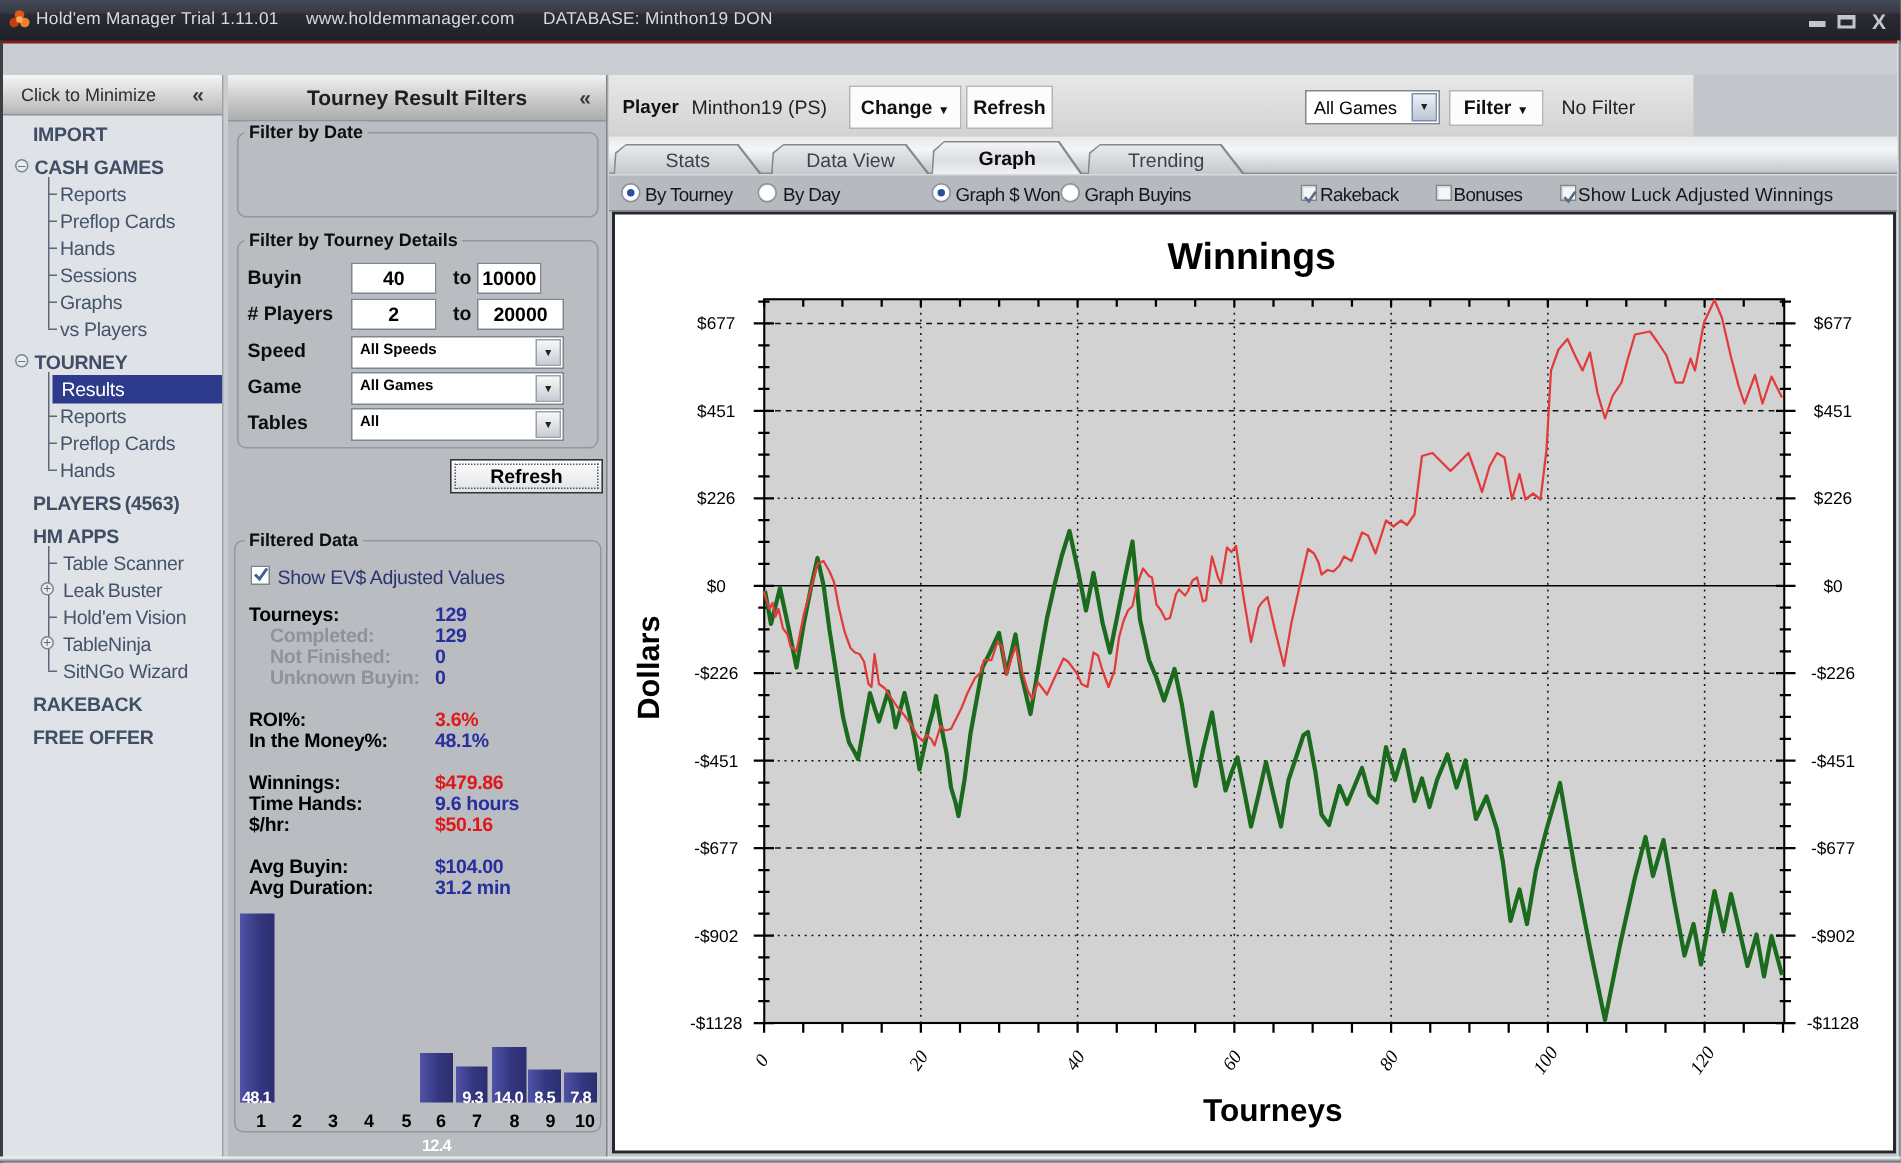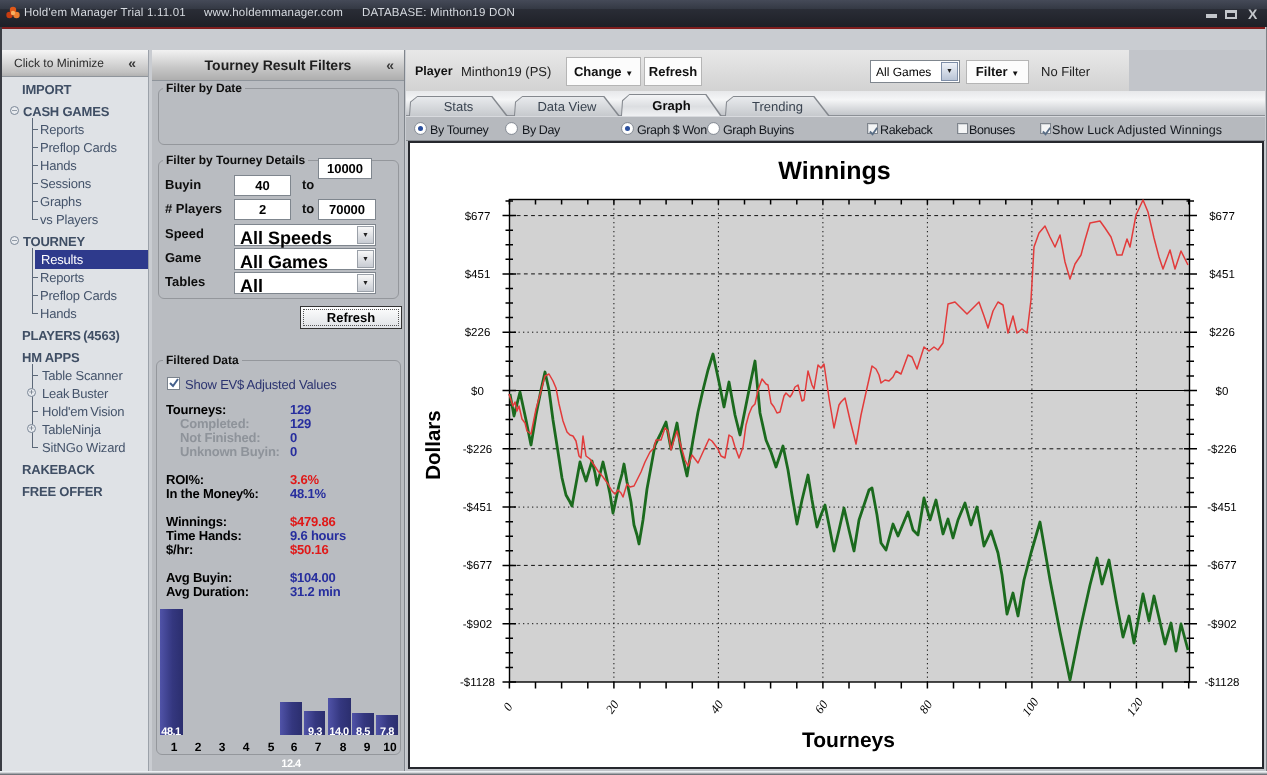--- a/index.html
+++ b/index.html
@@ -30,21 +30,21 @@
 
 #fpanel{position:absolute;left:152px;top:50px;width:253px;height:723px;background:#b9bcc1;border-right:1px solid #80858c;}
 #fphead{position:absolute;left:0;top:0;width:252px;height:31px;background:linear-gradient(#f2f2f2,#c6c6c6 60%,#aeaeae);border-bottom:1px solid #8f959c;}
 #fphead .t{position:absolute;left:0;top:7px;width:100%;text-align:center;font-weight:bold;font-size:14px;color:#1f1f1f;}
 .chev{color:#3a3a3a;font-weight:bold;font-size:14px;}
 .gbox{position:absolute;border:1px solid #94979c;border-radius:6px;}
 .glabel{position:absolute;font-weight:bold;font-size:12px;color:#0d0d0d;background:#b9bcc1;padding:0 3px;white-space:nowrap;}
 .flabel{position:absolute;font-weight:bold;font-size:13px;color:#0d0d0d;white-space:nowrap;}
 .finput{position:absolute;background:#ffffff;border:1px solid #7f868e;font-weight:bold;font-size:13px;color:#000;text-align:center;line-height:20px;}
 .fcombo{position:absolute;background:#ffffff;border:1px solid #7f868e;height:22px;}
-.fcombo .tx{position:absolute;left:5px;top:3px;font-weight:bold;font-size:18px;color:#000;}
+.fcombo .tx{position:absolute;left:5px;top:3px;font-weight:bold;font-size:10px;color:#000;}
 .fcombo .btn{position:absolute;right:1px;top:1px;width:17px;height:18px;background:linear-gradient(#f8f8f8,#c8ccd3);border:1px solid #9aa0a8;font-size:7px;text-align:center;line-height:17px;color:#222;}
 #datebtn{position:absolute;left:16px;top:54px;width:223px;height:27px;background:linear-gradient(#ffffff,#e9e9e9);border:1px solid #9aa0a8;box-shadow:inset 0 0 0 2px #f6f6f6;text-align:center;font-weight:bold;font-size:12.5px;line-height:26px;color:#000;}
 #refreshbtn{position:absolute;left:148px;top:256px;width:102px;height:23px;background:linear-gradient(#fefefe,#dfe2e6);border:1px solid #333;outline:1px dotted #555;outline-offset:-4px;text-align:center;font-weight:bold;font-size:13px;line-height:21px;color:#000;}
 .navy{color:#272e9e;}
 .redv{color:#e01818;}
 .grayl{color:#8e939a;}
 .fd{position:absolute;font-weight:bold;font-size:13px;white-space:nowrap;letter-spacing:-0.2px;}
 .bar{position:absolute;background:linear-gradient(90deg,#5053a8 0%,#34377f 55%,#2b2e6e 100%);}
 .barv{position:absolute;color:#fff;font-weight:bold;font-size:11px;width:24px;text-align:center;letter-spacing:-0.5px;}
 .barx{position:absolute;color:#000;font-weight:bold;font-size:12px;width:24px;text-align:center;}
@@ -139,25 +139,25 @@
         <div class="t">Tourney Result Filters</div>
         <span class="chev" style="position:absolute;right:10px;top:7px;">«</span>
       </div>
 <div class="gbox" style="left:6px;top:38px;width:241px;height:57px;"></div>
 <div class="glabel" style="left:11px;top:31px;">Filter by Date</div>
 <div class="gbox" style="left:6px;top:110px;width:241px;height:139px;"></div>
 <div class="glabel" style="left:11px;top:103px;">Filter by Tourney Details</div>
 <div class="flabel" style="left:13px;top:127px;">Buyin</div>
 <div class="finput" style="left:82px;top:125px;width:57px;height:21px;">40</div>
 <div class="flabel" style="left:150px;top:127px;">to</div>
-<div class="finput" style="left:166px;top:108px;width:54px;height:21px;">10000</div>
+<div class="finput" style="left:166px;top:125px;width:43px;height:21px;">10000</div>
 <div class="flabel" style="left:13px;top:151px;"># Players</div>
 <div class="finput" style="left:82px;top:149px;width:57px;height:21px;">2</div>
 <div class="flabel" style="left:150px;top:151px;">to</div>
-<div class="finput" style="left:166px;top:149px;width:58px;height:21px;">70000</div>
+<div class="finput" style="left:166px;top:149px;width:58px;height:21px;">20000</div>
 <div class="flabel" style="left:13px;top:176px;">Speed</div>
 <div class="fcombo" style="left:82px;top:174px;width:142px;">
         <span class="tx">All Speeds</span>
         <span class="btn">▼</span>
       </div>
 <div class="flabel" style="left:13px;top:200px;">Game</div>
 <div class="fcombo" style="left:82px;top:198px;width:142px;">
         <span class="tx">All Games</span>
         <span class="btn">▼</span>
       </div>

